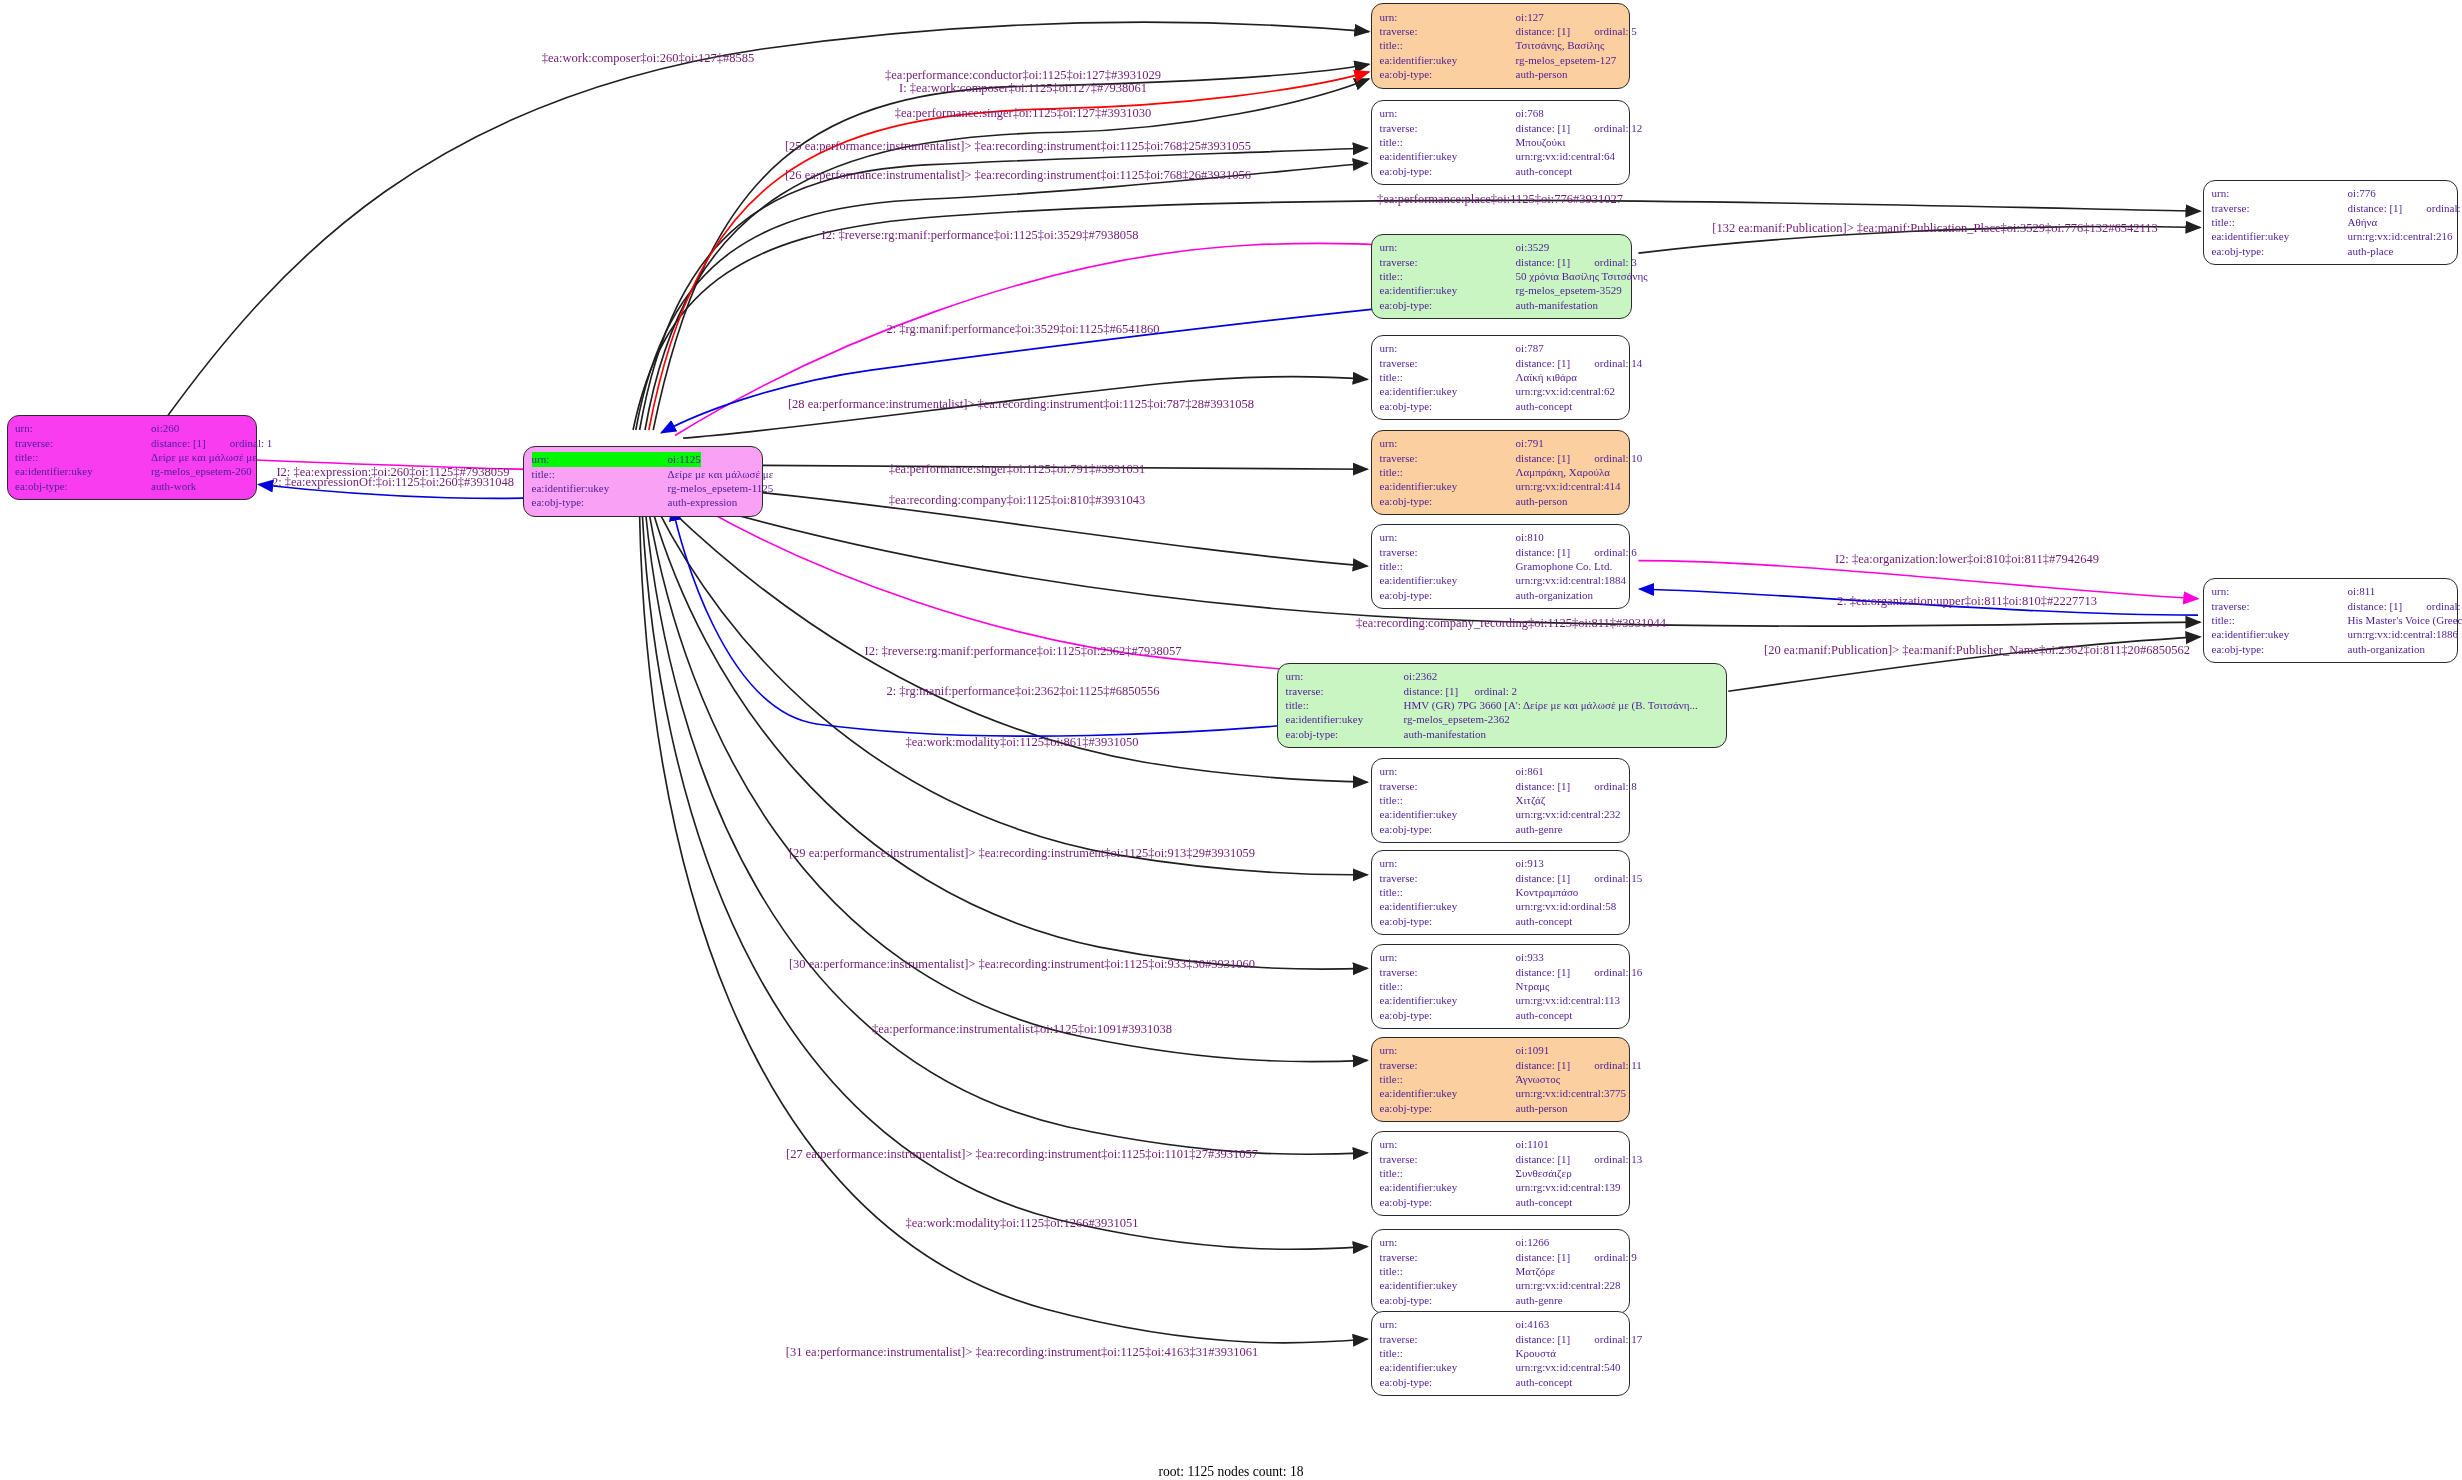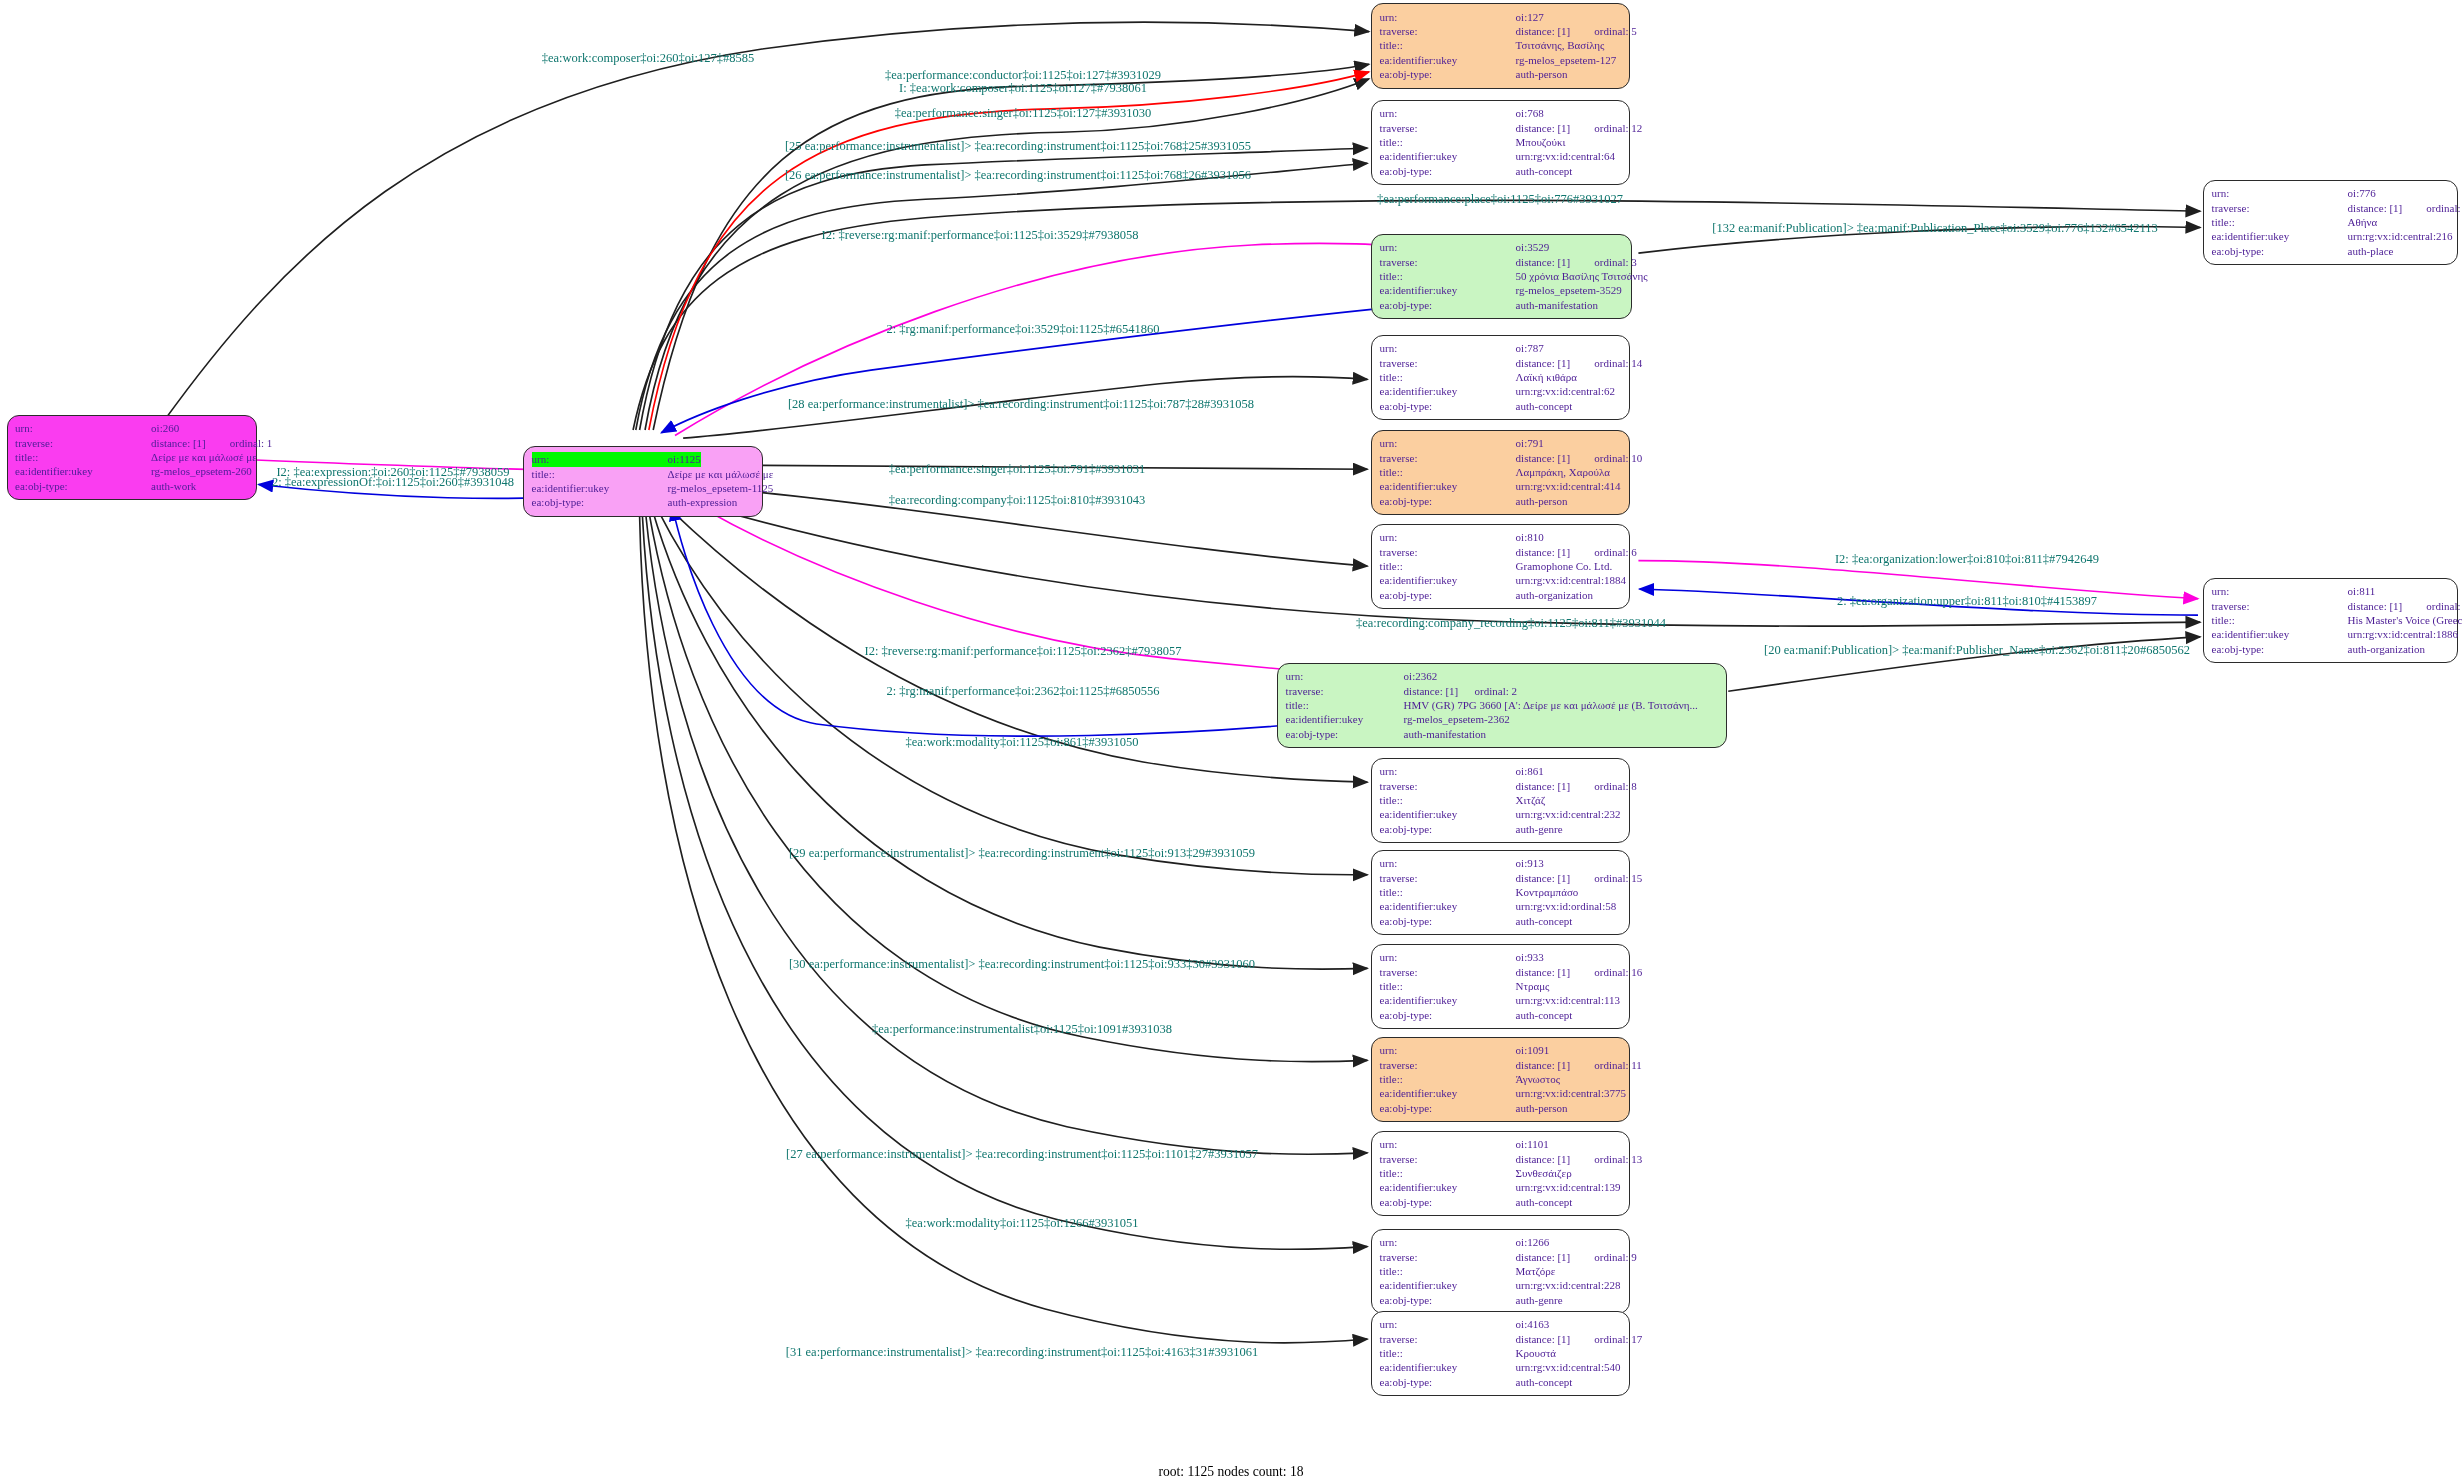--- a/index.html
+++ b/index.html
@@ -61,21 +61,21 @@
   }
   .row .v .ord {
     display: inline-block;
     padding-left: 24px;
   }
   .node.wide .row .k { width: 118px; flex: 0 0 118px; }
 
   .elabel {
     position: absolute;
     font-size: 12.5px;
-    color: #0f766e;
+    color: #701a75;
     white-space: nowrap;
     transform: translate(-50%, -50%);
     font-family: "Liberation Serif", "DejaVu Serif", serif;
   }
   .footer {
     position: absolute;
     font-size: 13.6px;
     color: #000000;
     white-space: nowrap;
     transform: translateX(-50%);
@@ -589,21 +589,21 @@
   <div class="elabel" style="left:1500px; top:199px;">‡ea:performance:place‡oi:1125‡oi:776#3931027</div>
   <div class="elabel" style="left:1935px; top:228px;">[132 ea:manif:Publication]&gt; ‡ea:manif:Publication_Place‡oi:3529‡oi:776‡132#6542113</div>
   <div class="elabel" style="left:980px; top:235px;">I2: ‡reverse:rg:manif:performance‡oi:1125‡oi:3529‡#7938058</div>
   <div class="elabel" style="left:1023px; top:329px;">2: ‡rg:manif:performance‡oi:3529‡oi:1125‡#6541860</div>
   <div class="elabel" style="left:1021px; top:393px;margin-top:11px;">[28 ea:performance:instrumentalist]&gt; ‡ea:recording:instrument‡oi:1125‡oi:787‡28#3931058</div>
   <div class="elabel" style="left:393px; top:456px;margin-top:16px;">I2: ‡ea:expression:‡oi:260‡oi:1125‡#7938059</div>
   <div class="elabel" style="left:393px; top:482px;">2: ‡ea:expressionOf:‡oi:1125‡oi:260‡#3931048</div>
   <div class="elabel" style="left:1017px; top:469px;">‡ea:performance:singer‡oi:1125‡oi:791‡#3931031</div>
   <div class="elabel" style="left:1017px; top:500px;">‡ea:recording:company‡oi:1125‡oi:810‡#3931043</div>
   <div class="elabel" style="left:1967px; top:559px;">I2: ‡ea:organization:lower‡oi:810‡oi:811‡#7942649</div>
-  <div class="elabel" style="left:1967px; top:601px;">2: ‡ea:organization:upper‡oi:811‡oi:810‡#4153897</div>
+  <div class="elabel" style="left:1967px; top:601px;">2: ‡ea:organization:upper‡oi:811‡oi:810‡#2227713</div>
   <div class="elabel" style="left:1511px; top:623px;">‡ea:recording:company_recording‡oi:1125‡oi:811‡#3931044</div>
   <div class="elabel" style="left:1023px; top:651px;">I2: ‡reverse:rg:manif:performance‡oi:1125‡oi:2362‡#7938057</div>
   <div class="elabel" style="left:1023px; top:691px;">2: ‡rg:manif:performance‡oi:2362‡oi:1125‡#6850556</div>
   <div class="elabel" style="left:1960px; top:650px;padding-left:34px;">[20 ea:manif:Publication]&gt; ‡ea:manif:Publisher_Name‡oi:2362‡oi:811‡20#6850562</div>
   <div class="elabel" style="left:1022px; top:742px;">‡ea:work:modality‡oi:1125‡oi:861‡#3931050</div>
   <div class="elabel" style="left:1022px; top:853px;">[29 ea:performance:instrumentalist]&gt; ‡ea:recording:instrument‡oi:1125‡oi:913‡29#3931059</div>
   <div class="elabel" style="left:1022px; top:964px;">[30 ea:performance:instrumentalist]&gt; ‡ea:recording:instrument‡oi:1125‡oi:933‡30#3931060</div>
   <div class="elabel" style="left:1022px; top:1029px;">‡ea:performance:instrumentalist‡oi:1125‡oi:1091#3931038</div>
   <div class="elabel" style="left:1022px; top:1154px;">[27 ea:performance:instrumentalist]&gt; ‡ea:recording:instrument‡oi:1125‡oi:1101‡27#3931057</div>
   <div class="elabel" style="left:1022px; top:1223px;">‡ea:work:modality‡oi:1125‡oi:1266#3931051</div>

